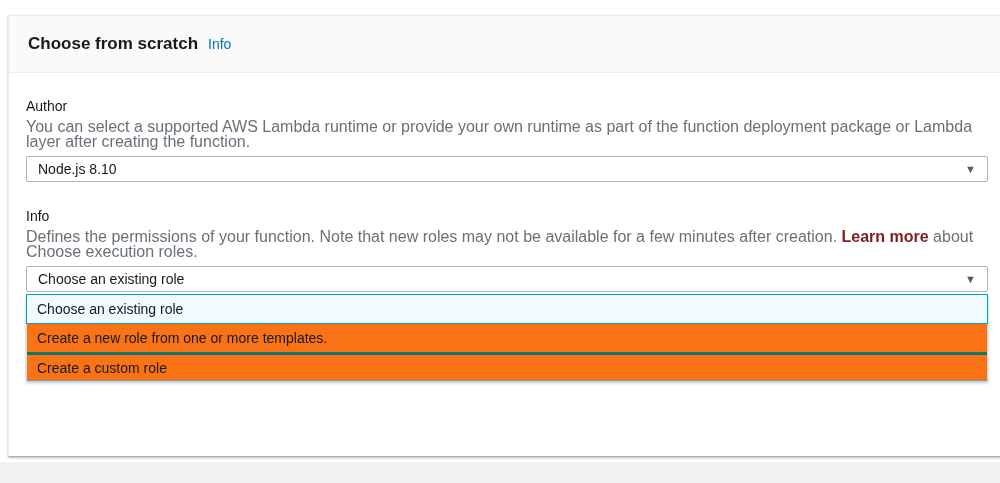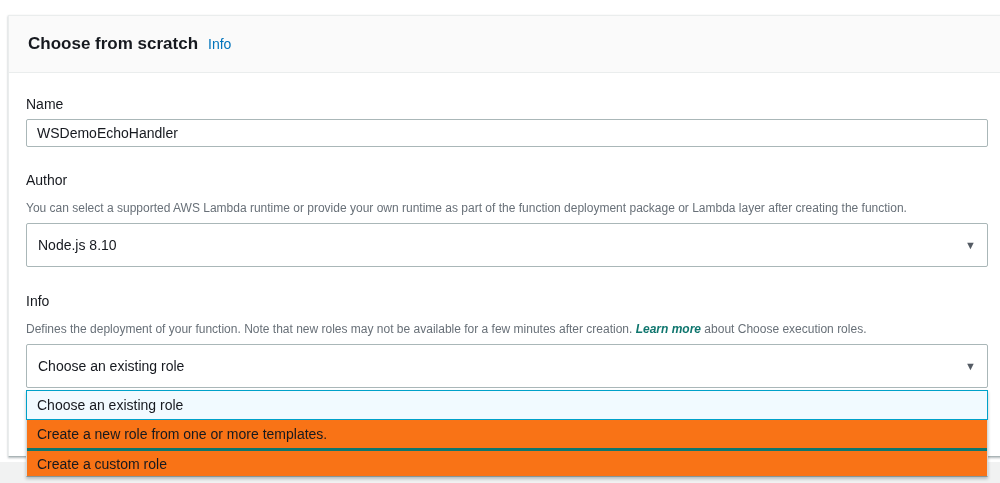--- a/index.html
+++ b/index.html
@@ -48,52 +48,51 @@
   .card-body {
     padding: 0 16px 0 17px;
   }
   .field-label {
     display: block;
     font-size: 14px;
     line-height: 17px;
     color: #16191f;
   }
   .field-help {
-    font-size: 12px;
+    font-size: 16px;
     line-height: 15px;
     color: #687078;
-    margin-top: 12px;
+    margin-top: 4px;
   }
   .field-help .learn-more {
-    color: #0f766e;
+    color: #7f1d1d;
     font-weight: bold;
     text-decoration: none;
     cursor: pointer;
-    font-style: italic;
   }
   .name-group { margin-top: 23px; }
   .text-input {
     display: block;
     width: 100%;
     height: 28px;
     margin-top: 6px;
     border: 1px solid #aab7b8;
     border-radius: 2px;
     background: #ffffff;
     font-family: "Liberation Sans", "DejaVu Sans", sans-serif;
     font-size: 14px;
     color: #16191f;
     padding: 0 10px;
     outline: none;
   }
   .runtime-group { margin-top: 25px; }
   .role-group { margin-top: 26px; }
   .select-box {
     margin-top: 7px;
-    height: 44px;
+    height: 26px;
     border: 1px solid #aab7b8;
     border-radius: 2px;
     background: #ffffff;
     display: flex;
     align-items: center;
     justify-content: space-between;
     padding: 0 11px;
     font-size: 14px;
     color: #16191f;
     cursor: pointer;
@@ -138,37 +137,33 @@
 
 <div class="card">
 
   <div class="card-header">
     <span class="card-title">Choose from scratch</span>
     <a class="info-link">Info</a>
   </div>
 
   <div class="card-body">
 
-    <div class="name-group">
-      <label class="field-label">Name</label>
-      <input class="text-input" type="text" value="WSDemoEchoHandler" style="">
-    </div>
 
     <div class="runtime-group">
       <label class="field-label">Author</label>
       <div class="field-help">You can select a supported AWS Lambda runtime or provide your own runtime as part of the function deployment package or Lambda layer after creating the function.</div>
       <div class="select-box">
         <span>Node.js 8.10</span>
         <span class="caret-icon">▼</span>
       </div>
     </div>
 
     <div class="role-group">
       <label class="field-label">Info</label>
-      <div class="field-help"><span>Defines the deployment of your function. Note that new roles may not be available for a few minutes after creation. </span><a class="learn-more">Learn more</a><span> about Choose execution roles.</span></div>
+      <div class="field-help"><span>Defines the permissions of your function. Note that new roles may not be available for a few minutes after creation. </span><a class="learn-more">Learn more</a><span> about Choose execution roles.</span></div>
       <div class="select-box">
         <span>Choose an existing role</span>
         <span class="caret-icon">▼</span>
       </div>
 
       <div class="options-list">
         <div class="option selected">Choose an existing role</div>
         <div class="option">Create a new role from one or more templates.</div>
         <div class="option">Create a custom role</div>
       </div>

